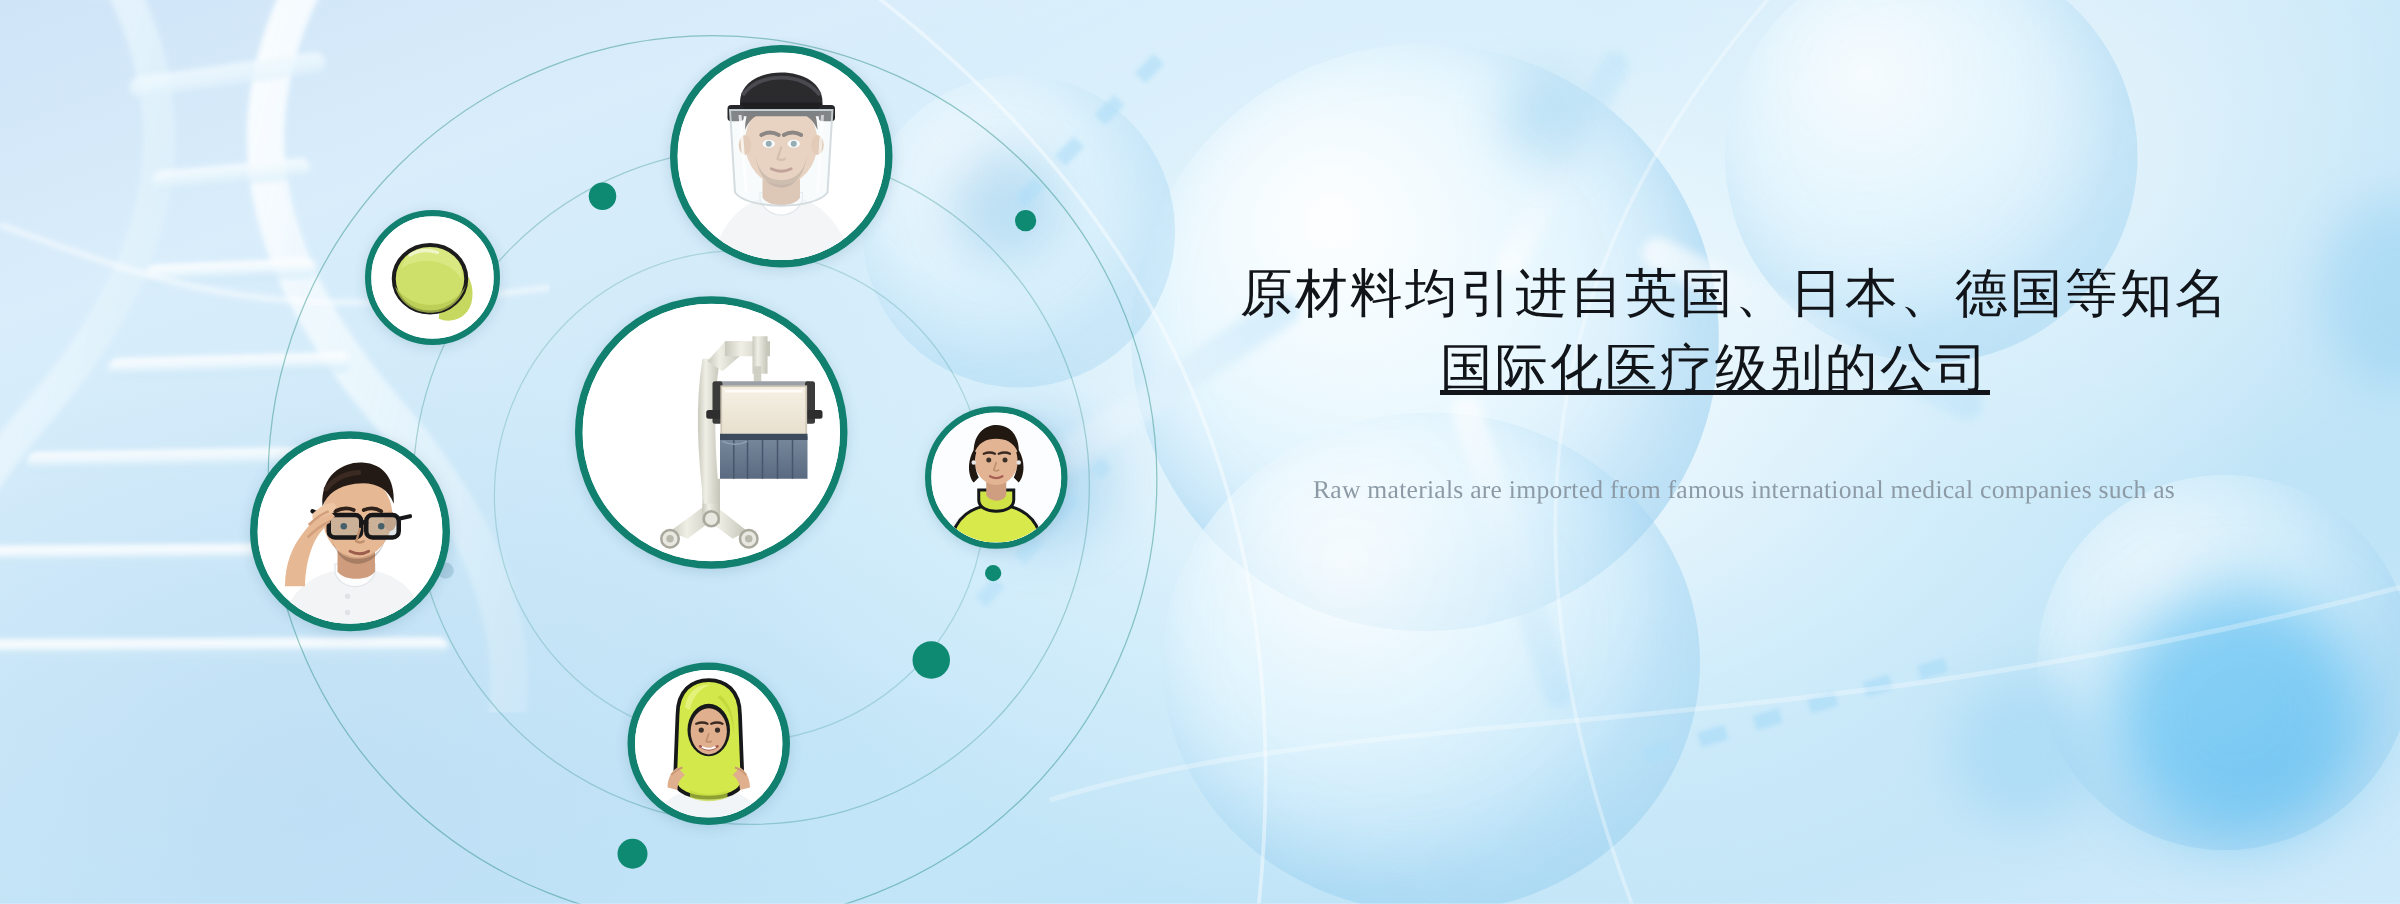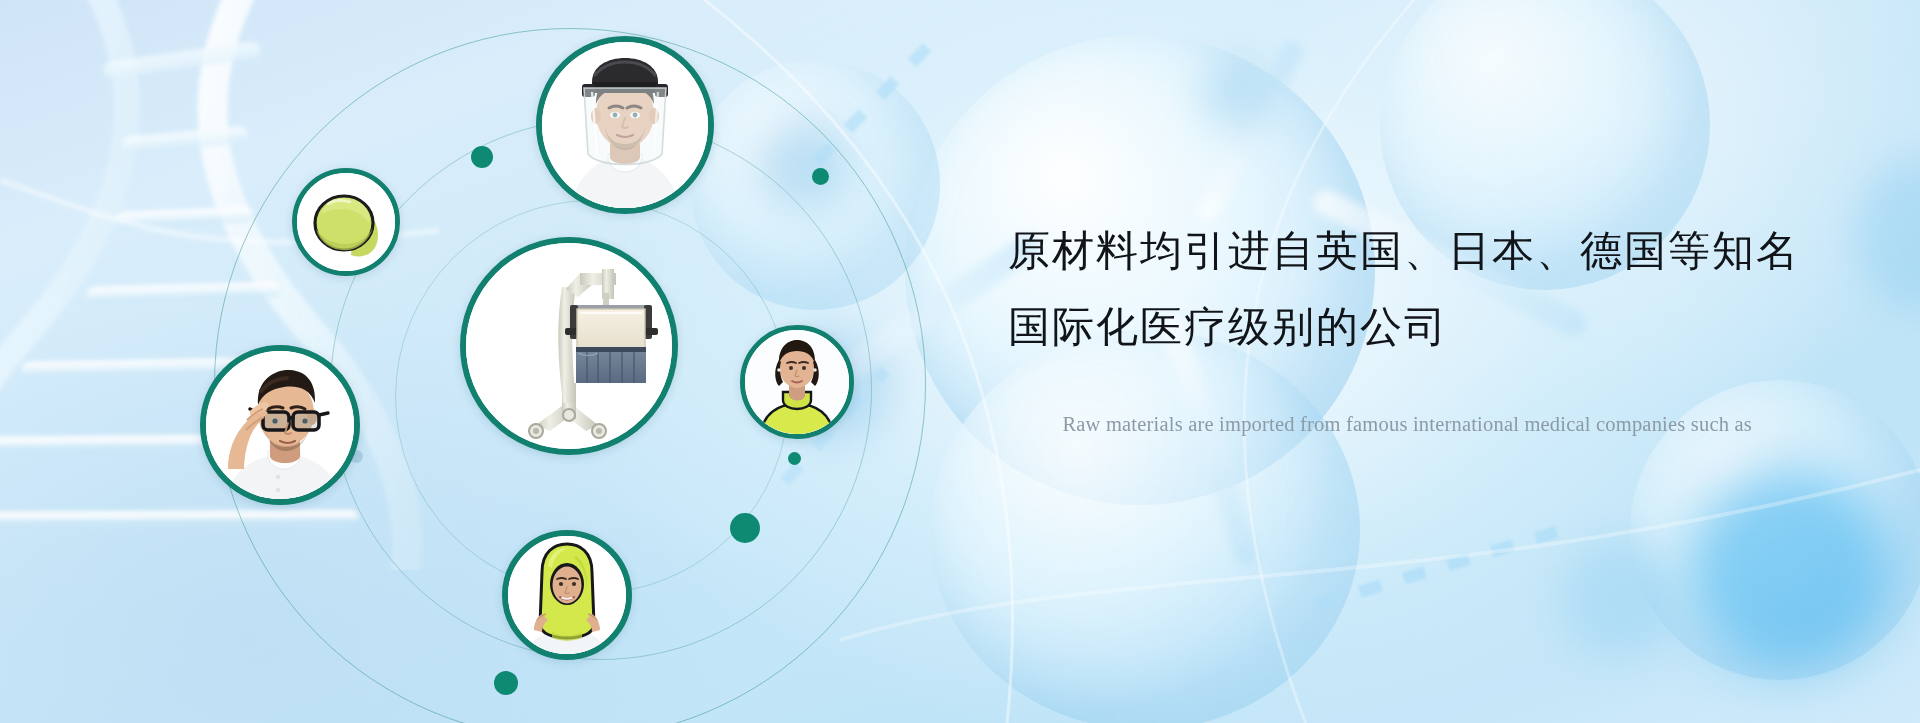--- a/index.html
+++ b/index.html
@@ -57,26 +57,26 @@
   .bubble.thin{border-width:5px;}
   .bubble .art{position:absolute;inset:0;}
 
   
   .dot{position:absolute;border-radius:50%;background:#0e8a72;}
   .dot.pale{background:#8fb9cf;opacity:.55;}
 
   
   .copy{position:absolute;right:168px;top:205px;width:760px;text-align:right;}
   .headline{
-    margin:16px;color:#111418;font-size:42px;line-height:60px;
+    margin:0;color:#111418;font-size:42px;line-height:60px;
     letter-spacing:2px;font-weight:400;white-space:nowrap;
   }
-  .headline.l2{text-align:left;}
+  .headline.l2{text-align:center;text-decoration:underline;}
   .subcopy{
-    margin:44px 0 0 0;color:#8c9aa6;font-size:20.5px;line-height:46px;
+    margin:44px 12px 0 0;color:#8c9aa6;font-size:20.5px;line-height:46px;
     font-family:"Liberation Serif","DejaVu Serif",serif;
     letter-spacing:.2px;
   }
   .subcopy .ln{display:block;}
 </style>
 </head>
 <body>
 
 <div class="banner">
 

